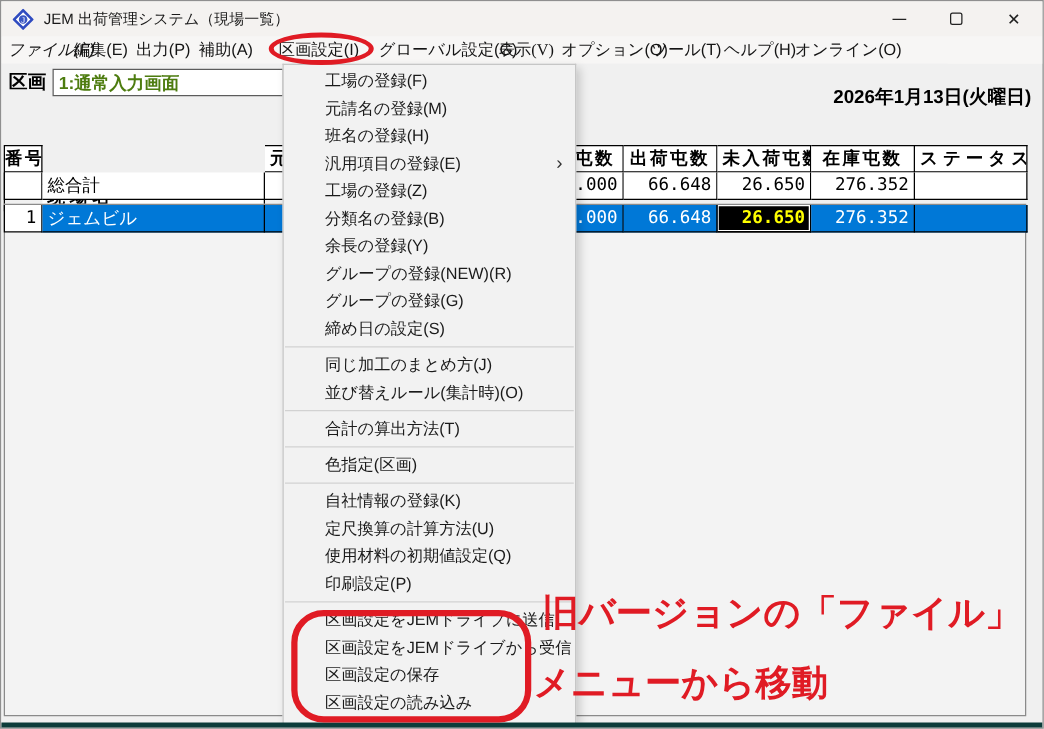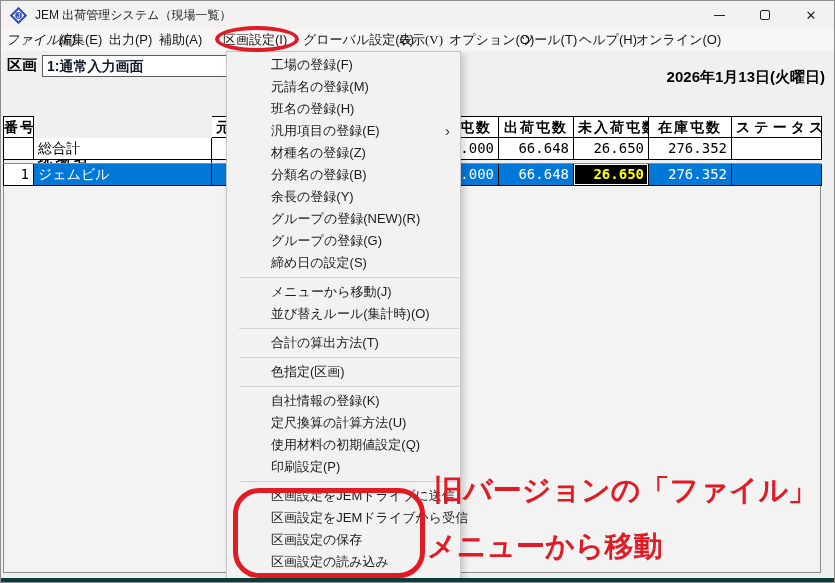--- a/index.html
+++ b/index.html
@@ -24,21 +24,21 @@
 
   
   .menubar{position:absolute; left:0; top:28px; width:100%; height:22px; background:#f7f6f5;}
   .mb-item{position:absolute; top:0; height:22px; line-height:22px; font-size:13px; color:#141414; white-space:nowrap;}
 
   
   .client{position:absolute; left:0; top:50px; width:757px; height:528px; background:#f0f0f0;}
   .kukaku-label{position:absolute; left:6px; top:5px; font-size:15px; font-weight:bold; color:#000;}
   .kukaku-combo{position:absolute; left:41px; top:4px; width:185px; height:22px; background:#fff;
                 border:1px solid #5c5c5c; font-size:14px; font-weight:bold; line-height:20px;
-                padding-left:4px; color:#0f172a; overflow:hidden; white-space:nowrap;}
+                padding-left:4px; color:#4d7c0f; overflow:hidden; white-space:nowrap;}
   .date{position:absolute; left:560px; top:17px; width:264px; text-align:right;
         font-size:15px; font-weight:bold; color:#000; white-space:nowrap;}
 
   
   .grid-row{position:absolute; left:2px; display:flex; border-left:1px solid #000;}
   .cell{height:22px; line-height:21px; font-size:14px; overflow:hidden; white-space:nowrap;
         border-right:1px solid #000; border-bottom:1px solid #000; background:#fff; color:#000;}
   .hdr .cell{border-top:1px solid #000; font-weight:bold; letter-spacing:2px;font-family:Liberation Serif, serif;}
   .hdr .cell.col1{letter-spacing:4px;margin-top:31px;}
   .hdr .cell.col7{letter-spacing:4px;}
@@ -49,21 +49,21 @@
   .row-blue .cell.col0{background:#fff; color:#000; text-align:right; padding-right:4px;
                        font-family:"DejaVu Sans Mono",monospace;}
   .row-blue .cell.sel{background:var(--cell-bg); color:var(--cell-fg); font-weight:bold;
                       box-shadow:inset 0 0 0 1px #fff;}
   .list-panel{position:absolute; left:2px; top:112px; width:818px; height:410px;
               background:#f3f3f3; border:1px solid #8a8a8a;}
 
   
   .dropdown{position:absolute; left:225px; top:0; width:235px; height:528px; background:#f2f2f2;
             border:1px solid #c6c6c6; border-bottom:none; box-shadow:3px 3px 7px rgba(0,0,0,.18);
-            padding-top:2px; z-index:5;padding-left:11px;}
+            padding-top:2px; z-index:5;}
   .mi{position:relative; height:22px; line-height:22px; padding-left:33px; font-size:13px;
       color:#1a1a1a; white-space:nowrap;}
   .mi-arrow{position:absolute; right:10px; top:0; font-size:15px; color:#333;}
   .mi-sep{height:1px; background:#d2d2d2; margin:3px 1px;}
 
   
   .ann{z-index:10;}
   .ann-ellipse{position:absolute; left:214px; top:25px; width:84px; height:26px;
                border:4px solid var(--red); border-radius:50%;}
   .ann-rect{position:absolute; left:232px; top:487px; width:192px; height:90px;
@@ -151,28 +151,28 @@
         <div class="cell col5 a-r sel" style="width: 75px;">26.650</div>
         <div class="cell col6 a-r" style="width: 83px;">276.352</div>
         <div class="cell col7 a-l" style="width: 90px;"></div>
       </div>
 
     <div class="dropdown" id="dropdown">
         <div class="mi"><span>工場の登録(F)</span></div>
         <div class="mi"><span>元請名の登録(M)</span></div>
         <div class="mi"><span>班名の登録(H)</span></div>
         <div class="mi"><span>汎用項目の登録(E)</span><span class="mi-arrow">›</span></div>
-        <div class="mi"><span>材種名の登録(Z)</span></div>
+        <div class="mi"><span>工場の登録(Z)</span></div>
         <div class="mi"><span>分類名の登録(B)</span></div>
         <div class="mi"><span>余長の登録(Y)</span></div>
         <div class="mi"><span>グループの登録(NEW)(R)</span></div>
         <div class="mi"><span>グループの登録(G)</span></div>
         <div class="mi"><span>締め日の設定(S)</span></div>
         <div class="mi-sep"></div>
-        <div class="mi"><span>メニューから移動(J)</span></div>
+        <div class="mi"><span>同じ加工のまとめ方(J)</span></div>
         <div class="mi"><span>並び替えルール(集計時)(O)</span></div>
         <div class="mi-sep"></div>
         <div class="mi"><span>合計の算出方法(T)</span></div>
         <div class="mi-sep"></div>
         <div class="mi"><span>色指定(区画)</span></div>
         <div class="mi-sep"></div>
         <div class="mi"><span>自社情報の登録(K)</span></div>
         <div class="mi"><span>定尺換算の計算方法(U)</span></div>
         <div class="mi"><span>使用材料の初期値設定(Q)</span></div>
         <div class="mi"><span>印刷設定(P)</span></div>

